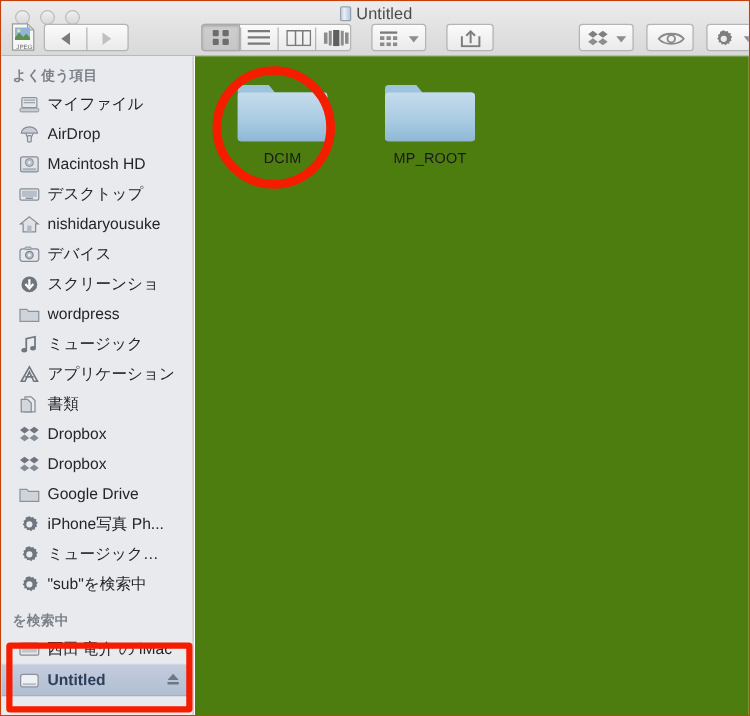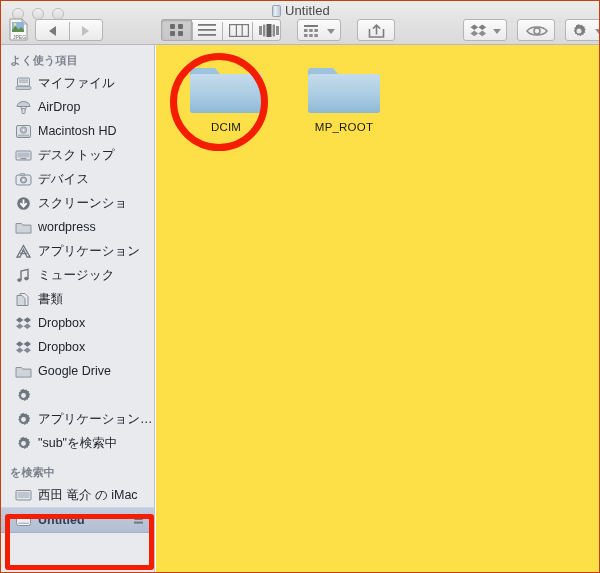--- a/index.html
+++ b/index.html
@@ -183,21 +183,21 @@
     right: 10px;
     top: 6px;
     width: 11px; height: 11px;
   }
 
   
   #content {
     position: absolute;
     left: 155px; top: 44px;
     width: 445px; height: 529px;
-    background: #fde047;
+    background: #4d7c0f;
   }
   .file-item {
     position: absolute;
     width: 96px;
     text-align: center;
   }
   .folder-ico {
     width: 72px; height: 58px;
     margin: 0 auto;
     position: relative;
@@ -379,20 +379,29 @@
       <span class="sb-icon">
         <svg width="17" height="15" viewBox="0 0 17 15">
           <rect x="1" y="3" width="15" height="9" rx="1" fill="#e4e7eb" stroke="#868d97" stroke-width="1"></rect>
           <rect x="2.5" y="4.5" width="12" height="5" fill="#b8bfc8"></rect>
           <rect x="5.5" y="10" width="6" height="1.2" fill="#8d939c"></rect>
         </svg>
       </span>
       <span class="sb-label">デスクトップ</span>
     </div>
 
+    <div class="sb-item">
+      <span class="sb-icon">
+        <svg width="17" height="15" viewBox="0 0 17 15">
+          <path d="M8.5 1.5 L15.5 7 h-2 v6.5 h-10 V7 h-2 z" fill="#dfe3e8" stroke="#868d97" stroke-width="1"></path>
+          <rect x="6.8" y="8.5" width="3.4" height="5" fill="#b2b9c2"></rect>
+        </svg>
+      </span>
+      <span class="sb-label">nishidaryousuke</span>
+    </div>
 
     <div class="sb-item">
       <span class="sb-icon">
         <svg width="17" height="15" viewBox="0 0 17 15">
           <rect x="1" y="3" width="15" height="10" rx="2" fill="#e4e7eb" stroke="#868d97" stroke-width="1"></rect>
           <rect x="5" y="1.6" width="5" height="2" rx=".8" fill="#c3c9d1" stroke="#868d97" stroke-width=".7"></rect>
           <circle cx="8.5" cy="8" r="3" fill="#b6bdc6" stroke="#7d848e" stroke-width="1"></circle>
           <circle cx="8.5" cy="8" r="1.2" fill="#eef1f4"></circle>
         </svg>
       </span>
@@ -415,36 +424,36 @@
           <path d="M1 3.5 h5.5 l1.3 1.6 h8.2 v8 h-15 z" fill="#cfd4da" stroke="#8d939c" stroke-width="1"></path>
         </svg>
       </span>
       <span class="sb-label">wordpress</span>
     </div>
 
 
     <div class="sb-item">
       <span class="sb-icon">
         <svg width="17" height="15" viewBox="0 0 17 15">
-          <path d="M8.5 1.5 L15 13 h-3 L8.5 5.5 L5 13 H2 z" fill="none" stroke="#70777f" stroke-width="1.3"></path>
-          <path d="M5.2 9.5 h6.6" stroke="#70777f" stroke-width="1.3"></path>
-        </svg>
-      </span>
-      <span class="sb-label">アプリケーション</span>
-    </div>
-
-    <div class="sb-item">
-      <span class="sb-icon">
-        <svg width="17" height="15" viewBox="0 0 17 15">
           <path d="M6 12 V3 l7-1.6 v9" fill="none" stroke="#70777f" stroke-width="1.4"></path>
           <ellipse cx="4.4" cy="12.1" rx="2.3" ry="1.8" fill="#70777f"></ellipse>
           <ellipse cx="11.4" cy="10.6" rx="2.3" ry="1.8" fill="#70777f"></ellipse>
         </svg>
       </span>
       <span class="sb-label">ミュージック</span>
+    </div>
+
+    <div class="sb-item">
+      <span class="sb-icon">
+        <svg width="17" height="15" viewBox="0 0 17 15">
+          <path d="M8.5 1.5 L15 13 h-3 L8.5 5.5 L5 13 H2 z" fill="none" stroke="#70777f" stroke-width="1.3"></path>
+          <path d="M5.2 9.5 h6.6" stroke="#70777f" stroke-width="1.3"></path>
+        </svg>
+      </span>
+      <span class="sb-label">アプリケーション</span>
     </div>
 
     <div class="sb-item">
       <span class="sb-icon">
         <svg width="17" height="15" viewBox="0 0 17 15">
           <path d="M5 1.5 h5 l3 3 v9 h-8 z" fill="#e8ebef" stroke="#868d97" stroke-width="1"></path>
           <path d="M2 3.5 h5 l3 3 v7 h-8 z" fill="#d3d8de" stroke="#868d97" stroke-width="1"></path>
         </svg>
       </span>
       <span class="sb-label">書類</span>
@@ -483,30 +492,31 @@
       <span class="sb-label">Google Drive</span>
     </div>
 
     <div class="sb-item">
       <span class="sb-icon">
         <svg width="17" height="15" viewBox="0 0 16 16">
           <path d="M8 1.0 l1.5 1.1 1.8-.5 .7 1.7 1.9 .2 -.2 1.9 1.5 1.2 -1.2 1.5 .5 1.8 -1.7 .7 -.2 1.9 -1.9-.2 -1.2 1.5 -1.5-1.2 -1.8 .5 -.7-1.7 -1.9-.2 .2-1.9 -1.5-1.2 1.2-1.5 -.5-1.8 1.7-.7 .2-1.9z" fill="#6f767f"></path>
           <circle cx="8" cy="8" r="2.6" fill="#e8eaee"></circle>
         </svg>
       </span>
+      <span class="sb-label">iPhone写真 Ph...</span>
     </div>
 
     <div class="sb-item">
       <span class="sb-icon">
         <svg width="17" height="15" viewBox="0 0 16 16">
           <path d="M8 1.0 l1.5 1.1 1.8-.5 .7 1.7 1.9 .2 -.2 1.9 1.5 1.2 -1.2 1.5 .5 1.8 -1.7 .7 -.2 1.9 -1.9-.2 -1.2 1.5 -1.5-1.2 -1.8 .5 -.7-1.7 -1.9-.2 .2-1.9 -1.5-1.2 1.2-1.5 -.5-1.8 1.7-.7 .2-1.9z" fill="#6f767f"></path>
           <circle cx="8" cy="8" r="2.6" fill="#e8eaee"></circle>
         </svg>
       </span>
-      <span class="sb-label">アプリケーション…</span>
+      <span class="sb-label">ミュージック…</span>
     </div>
 
     <div class="sb-item">
       <span class="sb-icon">
         <svg width="17" height="15" viewBox="0 0 16 16">
           <path d="M8 1.0 l1.5 1.1 1.8-.5 .7 1.7 1.9 .2 -.2 1.9 1.5 1.2 -1.2 1.5 .5 1.8 -1.7 .7 -.2 1.9 -1.9-.2 -1.2 1.5 -1.5-1.2 -1.8 .5 -.7-1.7 -1.9-.2 .2-1.9 -1.5-1.2 1.2-1.5 -.5-1.8 1.7-.7 .2-1.9z" fill="#6f767f"></path>
           <circle cx="8" cy="8" r="2.6" fill="#e8eaee"></circle>
         </svg>
       </span>
       <span class="sb-label">"sub"を検索中</span>

